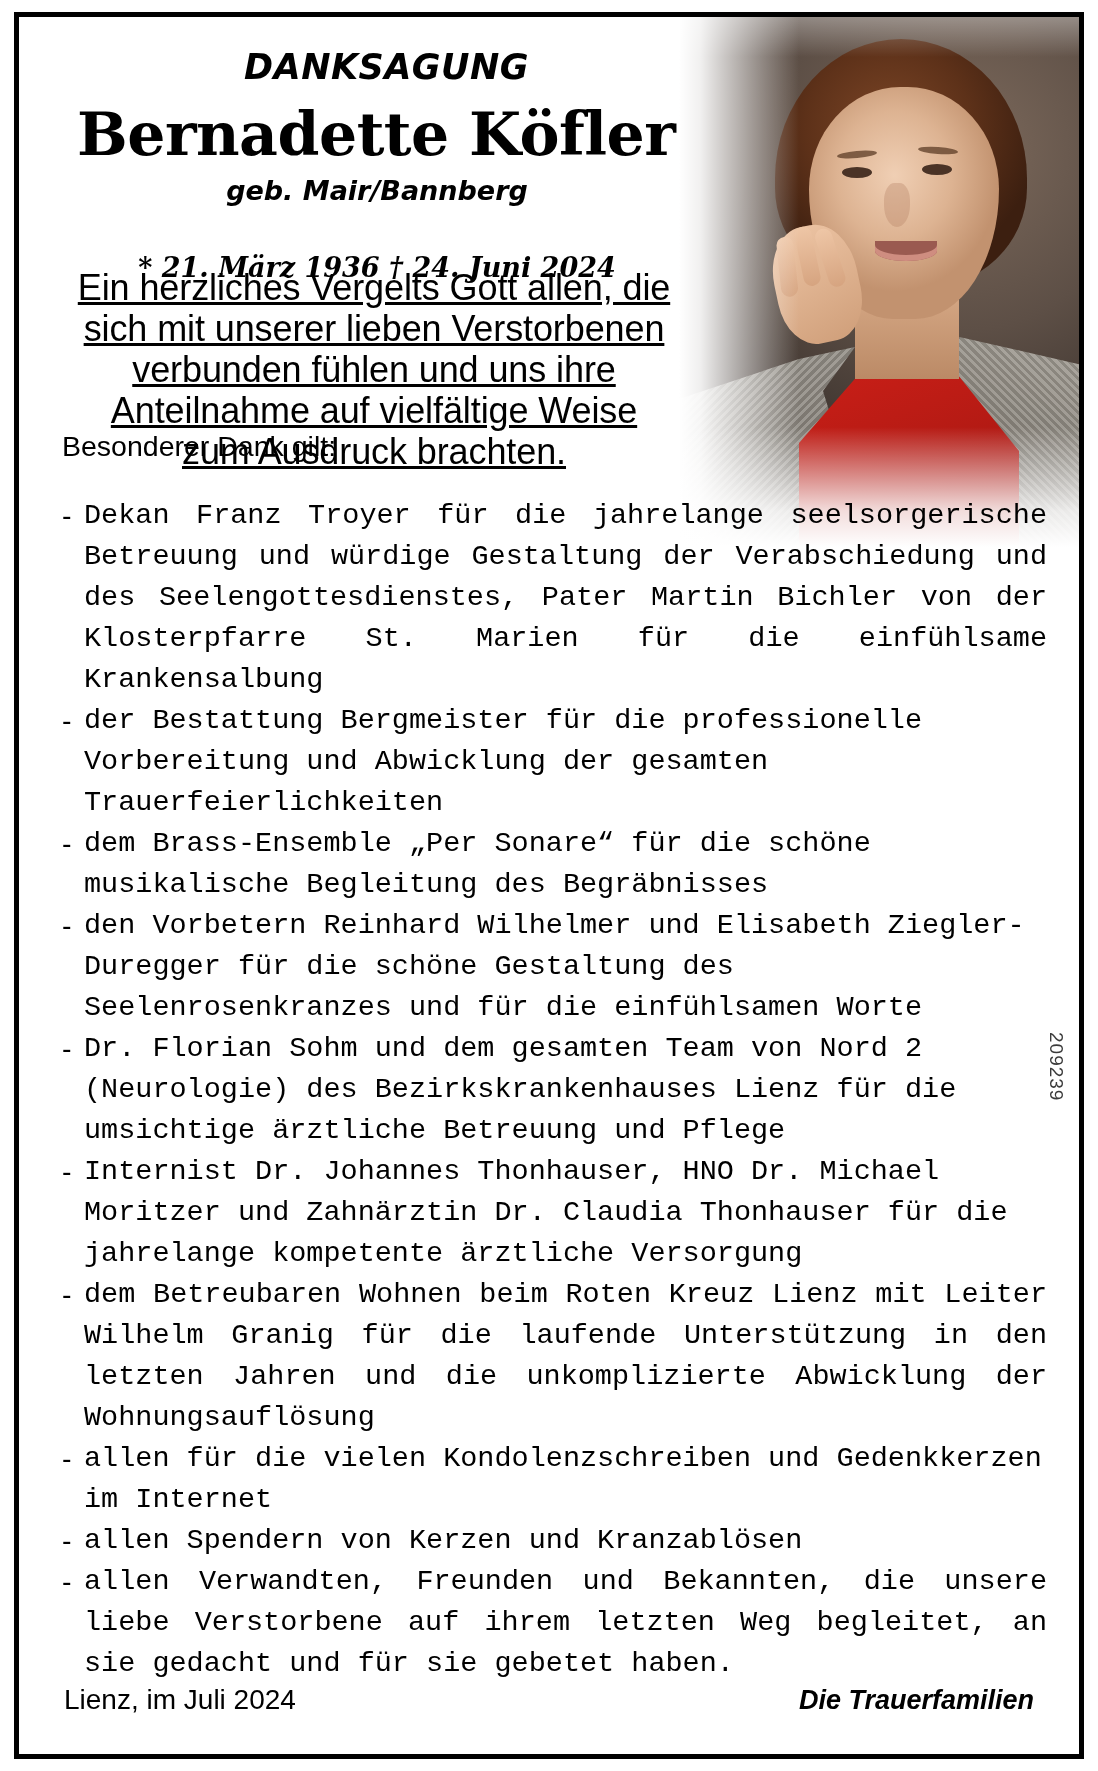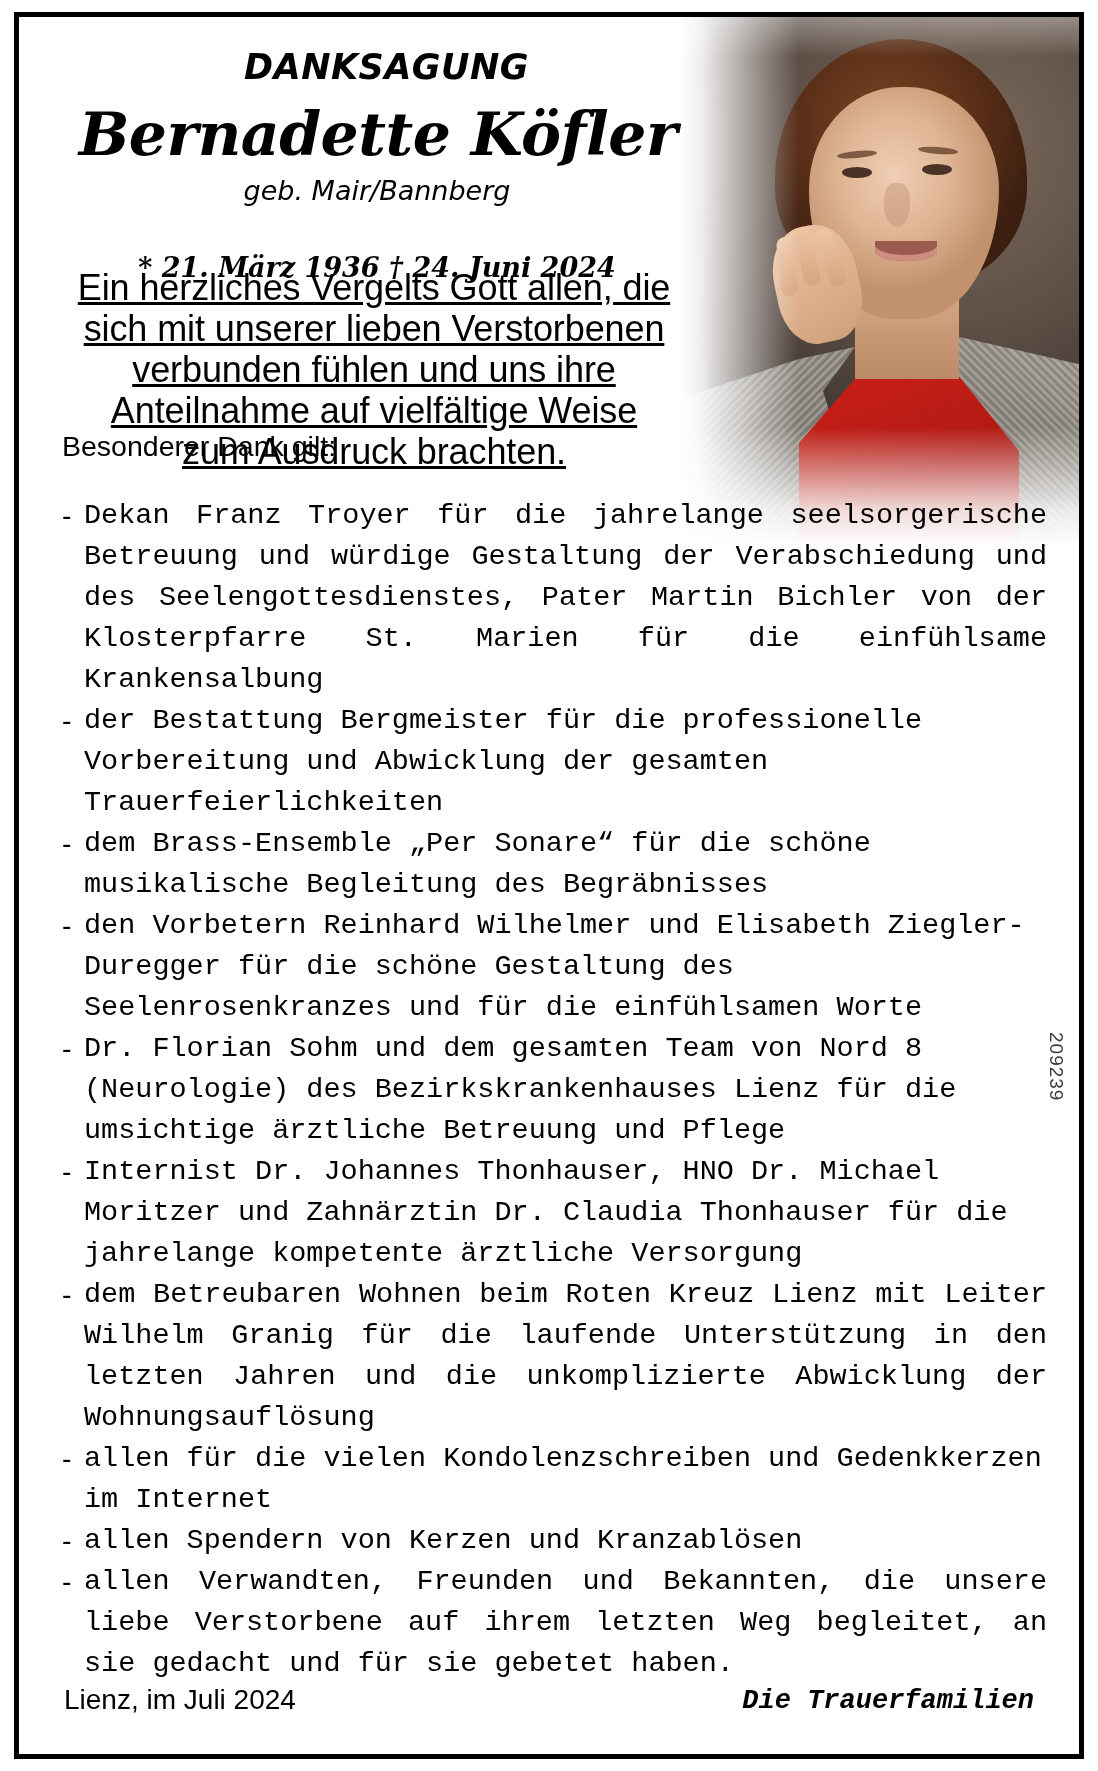--- a/index.html
+++ b/index.html
@@ -180,36 +180,35 @@
     font-weight: bold;
     font-style: italic;
     font-size: 35px;
     letter-spacing: 0.5px;
   }
   .name {
     position: absolute;
     left: 58px;
     top: 82px;
     width: 600px;
-    text-align: right;
+    text-align: left;
     font-family: "DejaVu Serif", serif;
     font-weight: bold;
-    font-style: italic;
     font-size: 60px;
     letter-spacing: -0.5px;
     white-space: nowrap;
   }
   .born {
     position: absolute;
     left: 58px;
     top: 158px;
     width: 600px;
     text-align: center;
     font-family: "DejaVu Sans", sans-serif;
-    font-weight: normal;
+    font-weight: bold;
     font-style: italic;
     font-size: 27px;
   }
   .dates {
     position: absolute;
     left: 58px;
     top: 197px;
     width: 600px;
     text-align: center;
     font-family: "DejaVu Serif", serif;
@@ -270,21 +269,21 @@
   .footer-left {
     position: absolute;
     left: 45px;
     bottom: 38px;
     font-size: 28px;
   }
   .footer-right {
     position: absolute;
     right: 45px;
     bottom: 38px;
-    font-family: Liberation Mono, monospace;
+    font-family: Liberation Sans, sans-serif;
     font-weight: bold;
     font-style: italic;
     font-size: 27px;
     text-align: center;
   }
   .ref {
     position: absolute;
     right: 12px;
     top: 1015px;
     font-size: 19px;
@@ -346,21 +345,21 @@
         <div class="item">
           <span class="dash">-</span>
           <span class="item-text">dem Brass-Ensemble „Per Sonare“ für die schöne musikalische Begleitung des Begräbnisses</span>
         </div>
         <div class="item">
           <span class="dash">-</span>
           <span class="item-text">den Vorbetern Reinhard Wilhelmer und Elisabeth Ziegler-Duregger für die schöne Gestaltung des Seelenrosenkranzes und für die einfühlsamen Worte</span>
         </div>
         <div class="item">
           <span class="dash">-</span>
-          <span class="item-text">Dr. Florian Sohm und dem gesamten Team von Nord 8 (Neurologie) des Bezirkskrankenhauses Lienz für die umsichtige ärztliche Betreuung und Pflege</span>
+          <span class="item-text">Dr. Florian Sohm und dem gesamten Team von Nord 2 (Neurologie) des Bezirkskrankenhauses Lienz für die umsichtige ärztliche Betreuung und Pflege</span>
         </div>
         <div class="item">
           <span class="dash">-</span>
           <span class="item-text">Internist Dr. Johannes Thonhauser, HNO Dr. Michael Moritzer und Zahnärztin Dr. Claudia Thonhauser für die jahrelange kompetente ärztliche Versorgung</span>
         </div>
         <div class="item">
           <span class="dash">-</span>
           <span class="item-text just">dem Betreubaren Wohnen beim Roten Kreuz Lienz mit Leiter Wilhelm Granig für die laufende Unterstützung in den letzten Jahren und die unkomplizierte Abwicklung der Wohnungsauflösung</span>
         </div>
         <div class="item">

